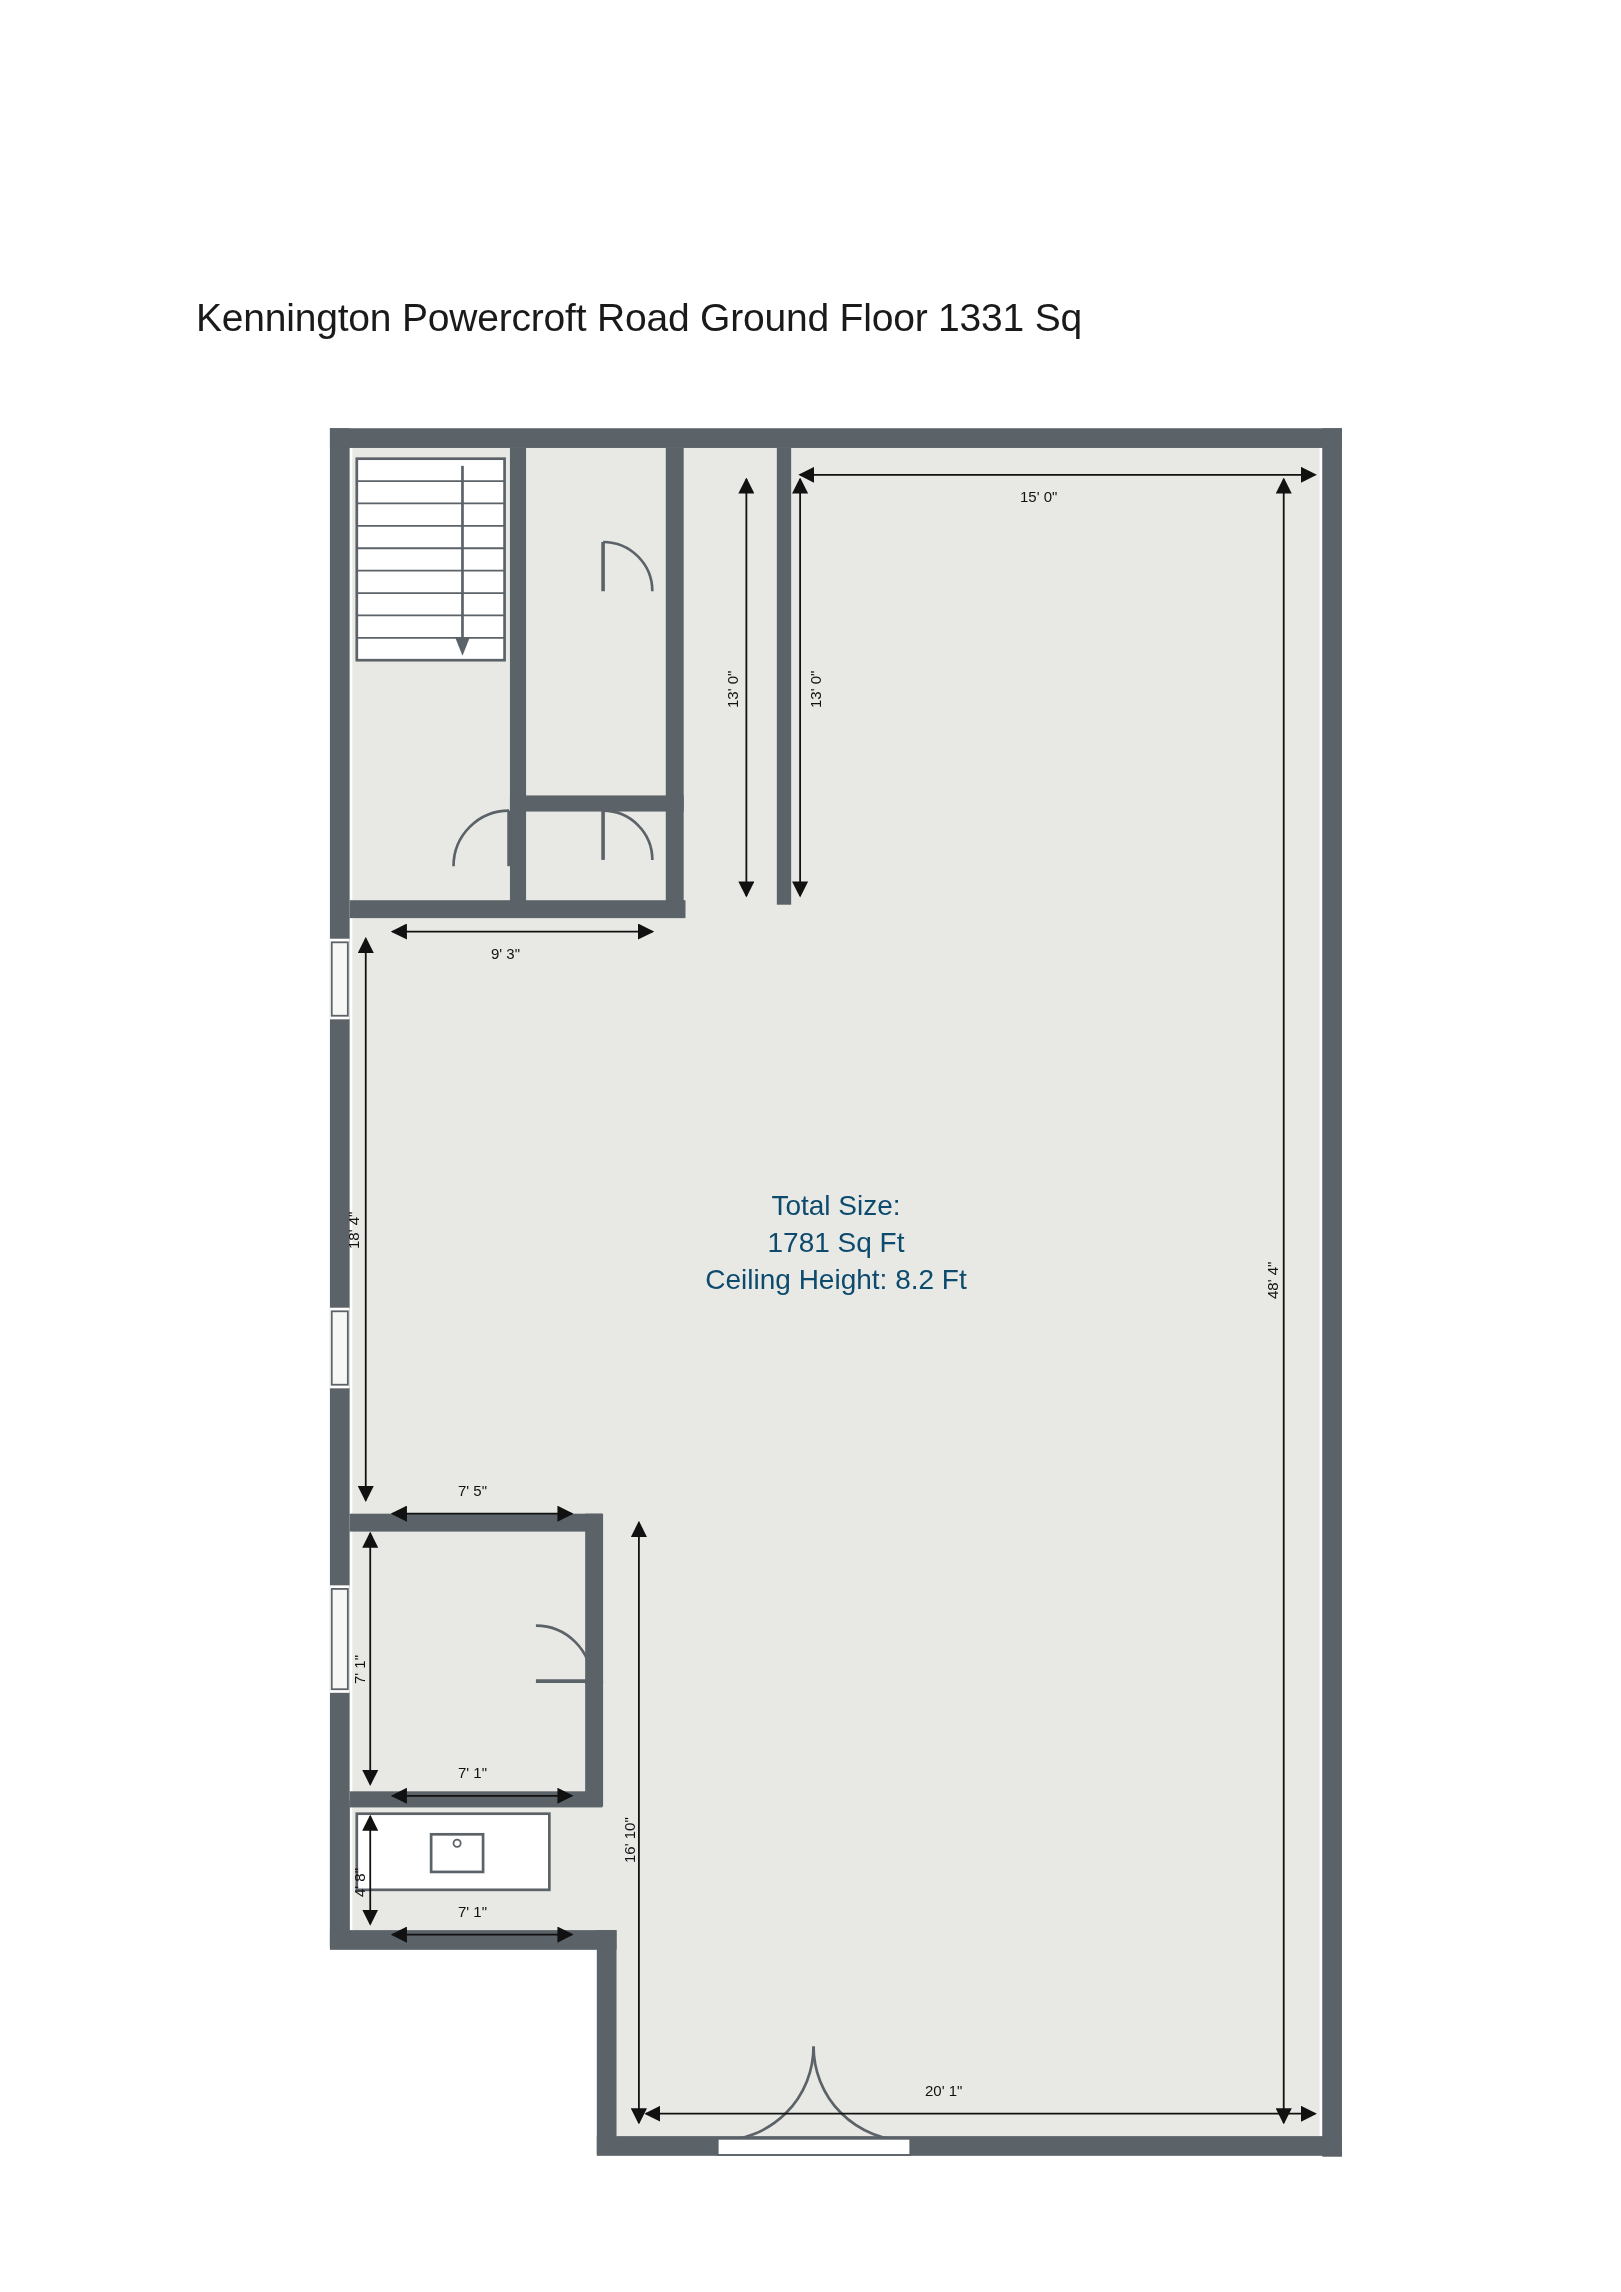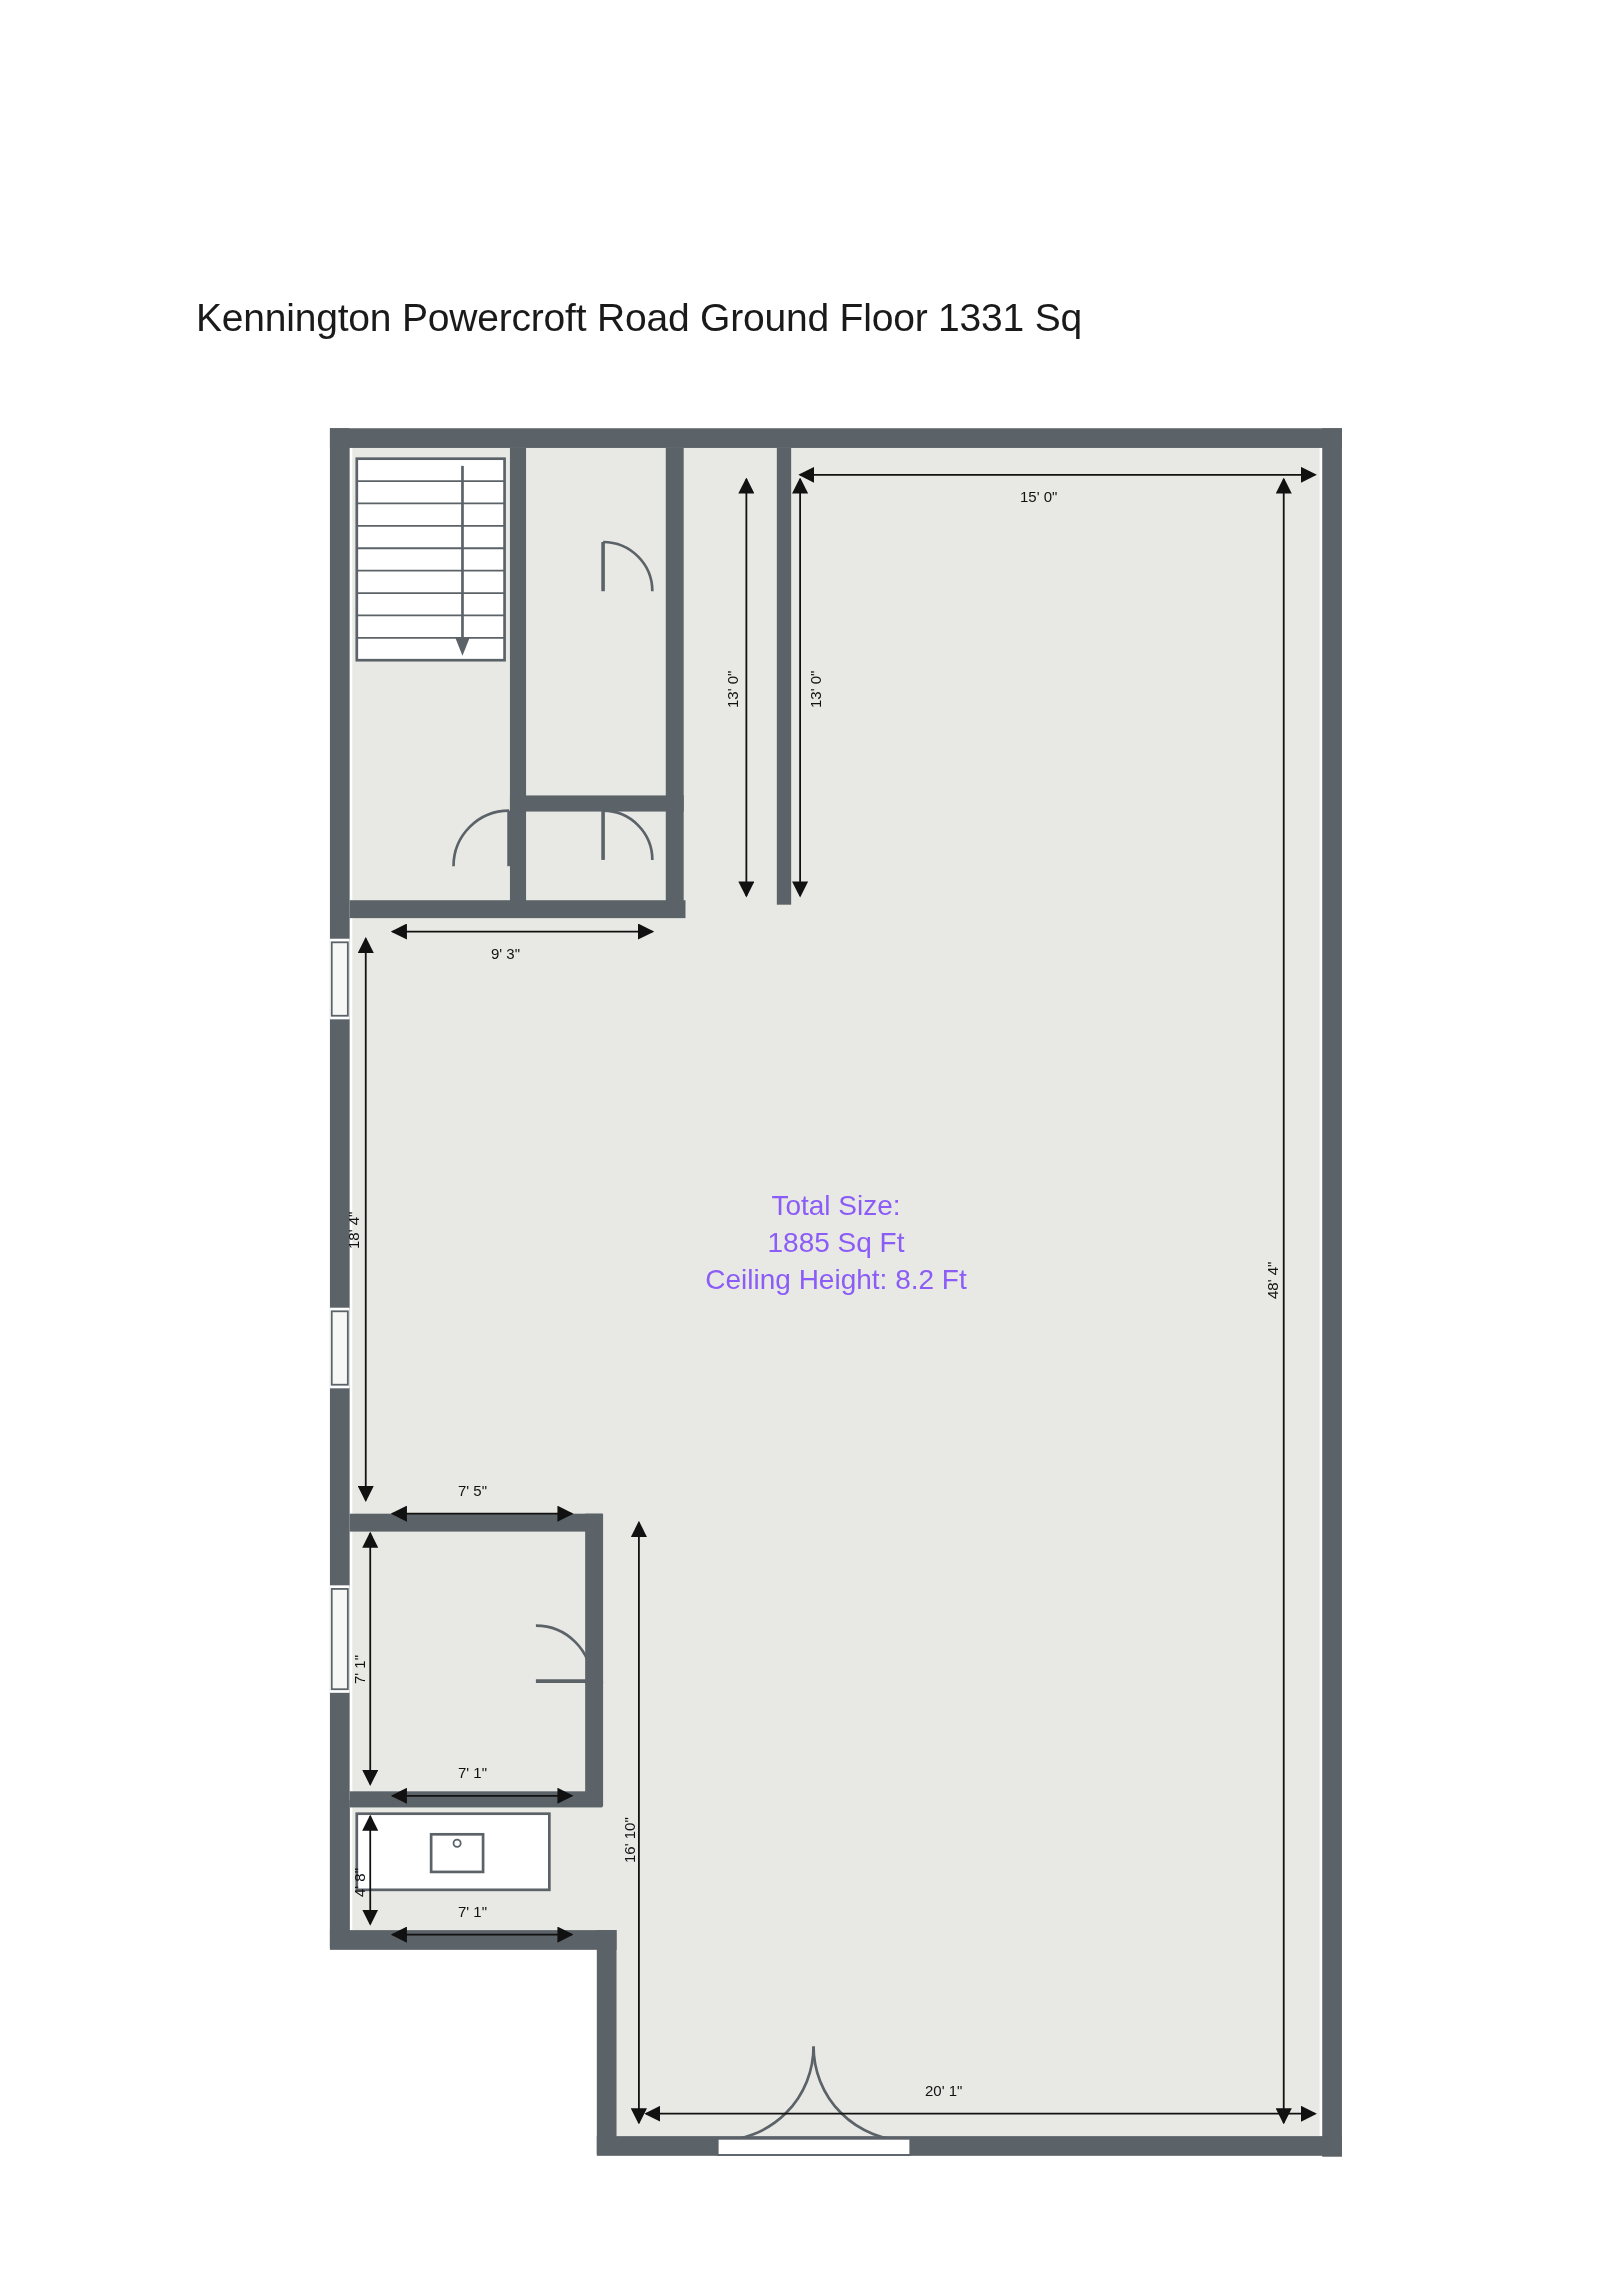--- a/index.html
+++ b/index.html
@@ -49,21 +49,21 @@
     transform-origin: 0 0;
   }
   #total-block {
     position: absolute;
     left: 618px;
     top: 1187px;
     width: 412px;
     text-align: center;
     font-size: 28px;
     line-height: 1.33;
-    color: #8b5cf6;
+    color: #0c4a6e;
   }
 </style>
 </head>
 <body>
 
 <div id="page">
 
   <div id="title">Kennington Powercroft Road Ground Floor 1331 Sq</div>
 
   <svg id="plan" viewBox="0 0 1810 2560" xmlns="http://www.w3.org/2000/svg">
@@ -228,18 +228,18 @@
   <div class="dimlabel vert" style="left:339px; top:1897px; transform:rotate(-90deg);">4' 8"</div>
 
   <div class="dimlabel" style="left:446px; top:1903px;">7' 1"</div>
 
   <div class="dimlabel vert" style="left:609px; top:1863px; transform:rotate(-90deg);">16' 10"</div>
 
   <div class="dimlabel" style="left:913px; top:2082px;">20' 1"</div>
 
   <div id="total-block">
     <div>Total Size:</div>
-    <div>1885 Sq Ft</div>
+    <div>1781 Sq Ft</div>
     <div>Ceiling Height: 8.2 Ft</div>
   </div>
 
 </div>
 
 
 </body></html>

